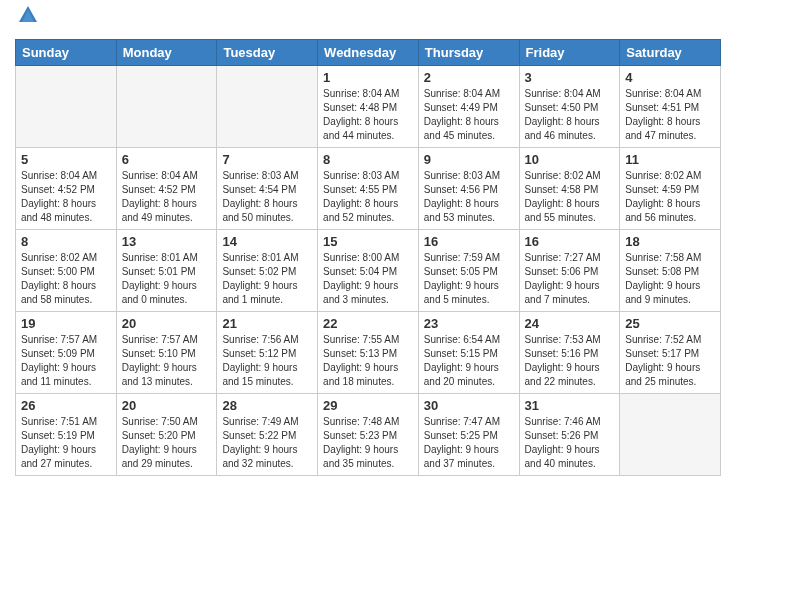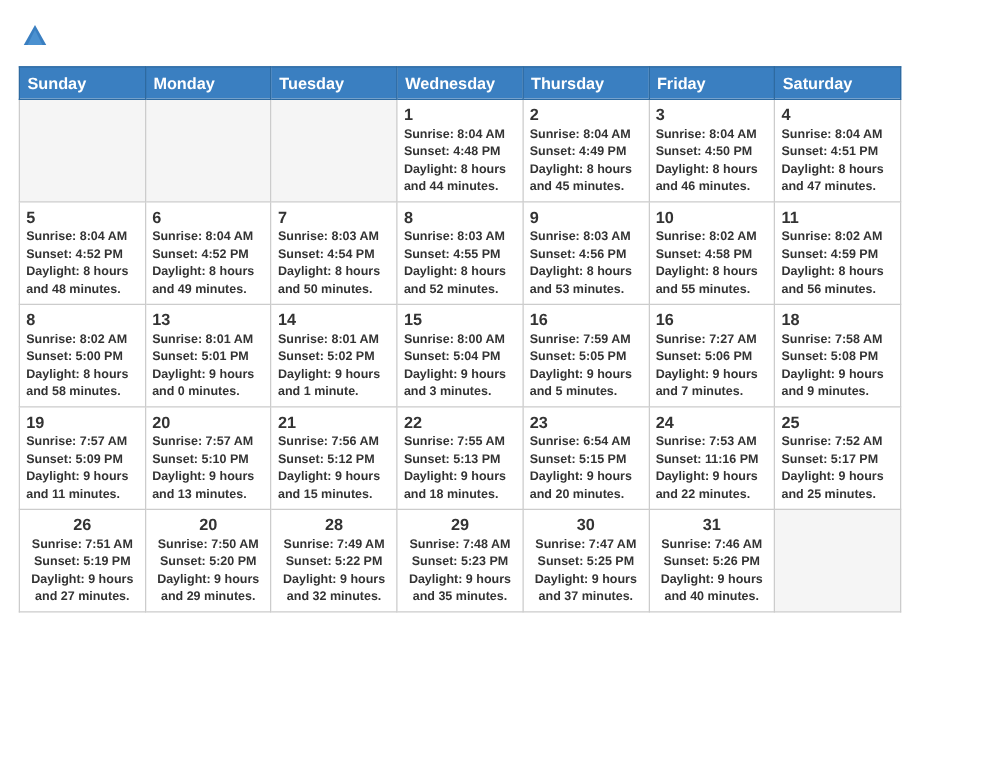--- a/index.html
+++ b/index.html
@@ -5,21 +5,21 @@
     * { box-sizing: border-box; margin: 0; padding: 0; }
     body {
       font-family: Arial, sans-serif;
       background: #fff;
       width: 792px;
       height: 612px;
       overflow: hidden;
     }
     .page {
       width: 736px;
-      padding: 18px 15px 10px 15px;
+      padding: 4px 15px 10px 15px;
     }
     .header {
       display: flex;
       align-items: flex-start;
       justify-content: space-between;
       margin-bottom: 8px;
     }
     .logo {
       display: flex;
       align-items: center;
@@ -79,24 +79,23 @@
     .day-num {
       font-size: 13px;
       font-weight: bold;
       display: block;
       margin-bottom: 2px;
     }
     .day-info {
       font-size: 10px;
       line-height: 1.4;
       color: #333;
-      font-weight: bold;
     }
     .week-row td { height: 80px; }
-    .last-week-row td { height: 75px; text-align: center; }
+    .last-week-row td { height: 75px; }
   </style>
 </head>
 <body>
 
 <div class="page">
   <div class="header">
     <div class="logo">
       <div>
         <div class="logo-text">
           <span class="logo-general"></span><svg class="logo-icon" viewBox="0 0 22 22">
@@ -295,21 +294,21 @@
           <td>
             <span class="day-num">23</span>
             <div class="day-info">Sunrise: 6:54 AM
 Sunset: 5:15 PM
 Daylight: 9 hours
 and 20 minutes.</div>
           </td>
           <td>
             <span class="day-num">24</span>
             <div class="day-info">Sunrise: 7:53 AM
-Sunset: 11:16 PM
+Sunset: 5:16 PM
 Daylight: 9 hours
 and 22 minutes.</div>
           </td>
           <td>
             <span class="day-num">25</span>
             <div class="day-info">Sunrise: 7:52 AM
 Sunset: 5:17 PM
 Daylight: 9 hours
 and 25 minutes.</div>
           </td>

